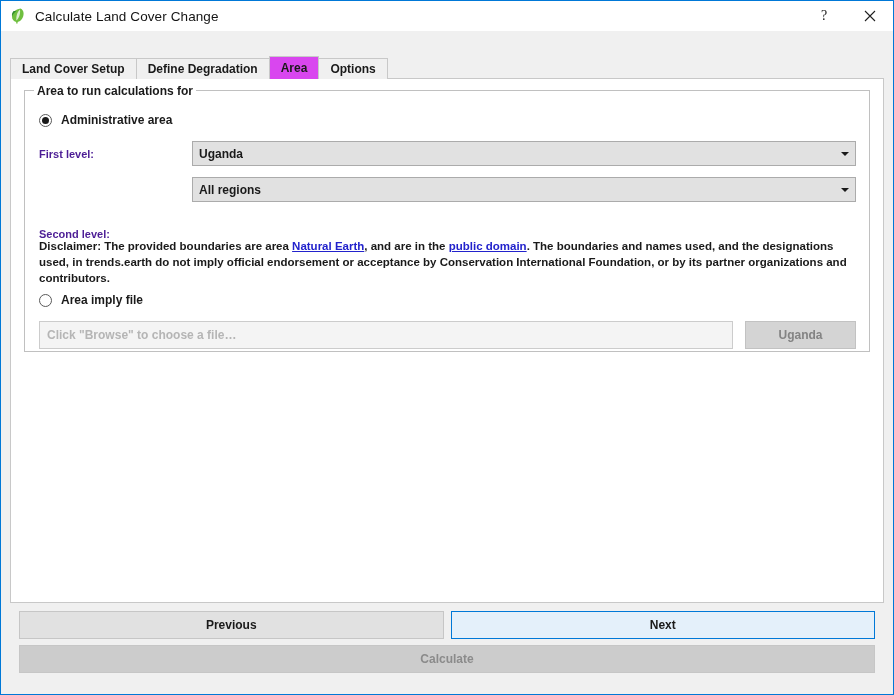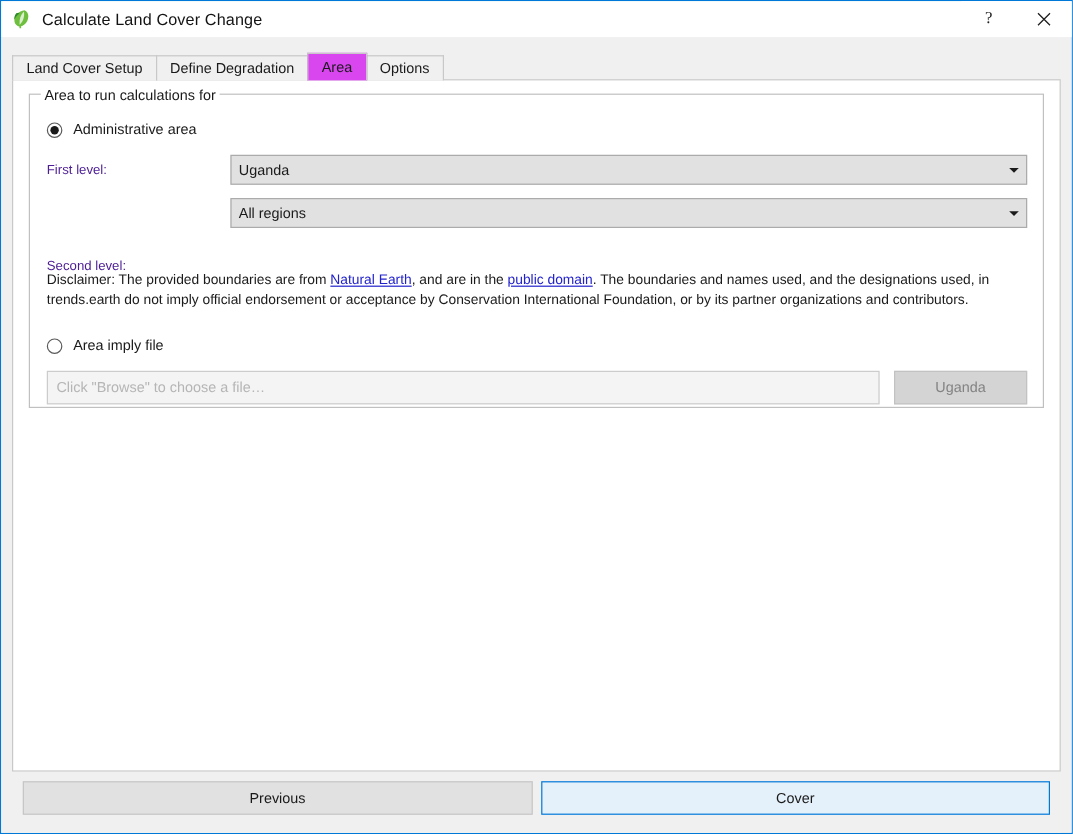--- a/index.html
+++ b/index.html
@@ -69,24 +69,25 @@
     font-size: 14px;
     color: #202020;
     font-family: "Liberation Serif", serif;
     line-height: 1;
   }
   
   .body-area {
     flex: 1 1 auto;
     position: relative;
     background: #f0f0f0;
-    padding: 0 9px;
+    padding: 12px 9px;
     box-sizing: border-box;
     display: flex;
     flex-direction: column;
+    font-weight: bold;
   }
   .tabstrip {
     display: flex;
     align-items: flex-end;
     height: 23px;
     margin-top: 13px;
     position: relative;
     z-index: 2;
   }
   .tab {
@@ -354,36 +355,37 @@
 
         <div class="field-label" style="left:14px; top:93px;margin-top:44px;">Second level:</div>
         <div class="combo" style="left:167px; top:86px; right:13px;">
           <span class="combo-value">All regions</span>
           <span class="combo-arrow">
               <span class="caret"></span>
             </span>
         </div>
 
         <div class="disclaimer">
-          <span>Disclaimer: The provided boundaries are from </span><a href="#">Natural Earth</a><span>, and are in the </span><a href="#">public domain</a><span>. The boundaries and names used, and the designations used, in trends.earth do not imply official endorsement or acceptance by Conservation International Foundation, or by its partner organizations and contributors.</span>
+          <span>Disclaimer: The provided boundaries are area </span><a href="#">Natural Earth</a><span>, and are in the </span><a href="#">public domain</a><span>. The boundaries and names used, and the designations used, in trends.earth do not imply official endorsement or acceptance by Conservation International Foundation, or by its partner organizations and contributors.</span>
         </div>
 
         <div class="radio-row" style="left:14px; top:202px;">
           <span class="radio"></span>
           <span class="radio-label">Area imply file</span>
         </div>
 
         <div class="file-input" style="left:14px; top:230px; right:136px;">Click "Browse" to choose a file…</div>
         <div class="browse-btn" style="right:13px; top:230px; width:111px;">Uganda</div>
 
       </div>
 
     </div>
 
     <div class="footer">
       <div class="nav-row">
         <div class="btn btn-previous">Previous</div>
-        <div class="btn btn-next">Cover</div>
+        <div class="btn btn-next">Next</div>
       </div>
+      <div class="btn-calculate">Calculate</div>
     </div>
 
   </div>
 </div>
 
 </body></html>

